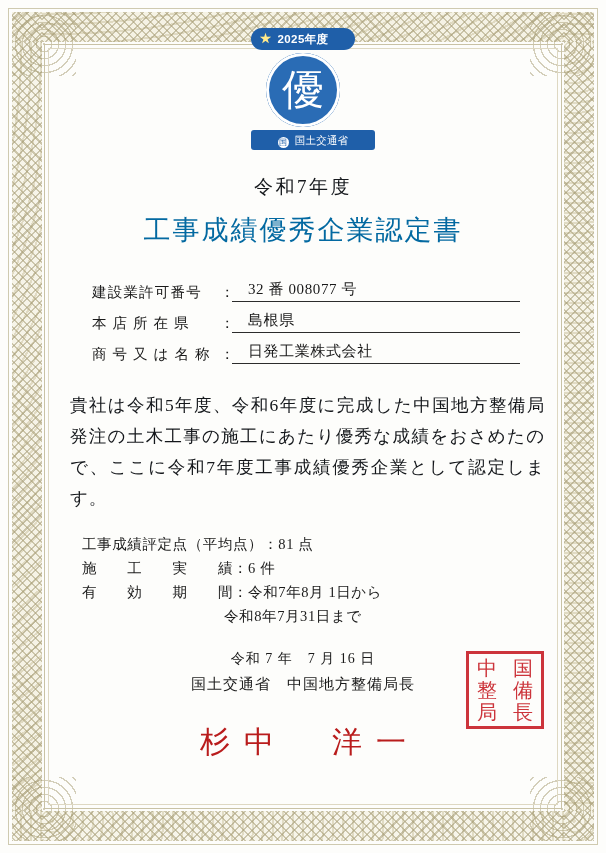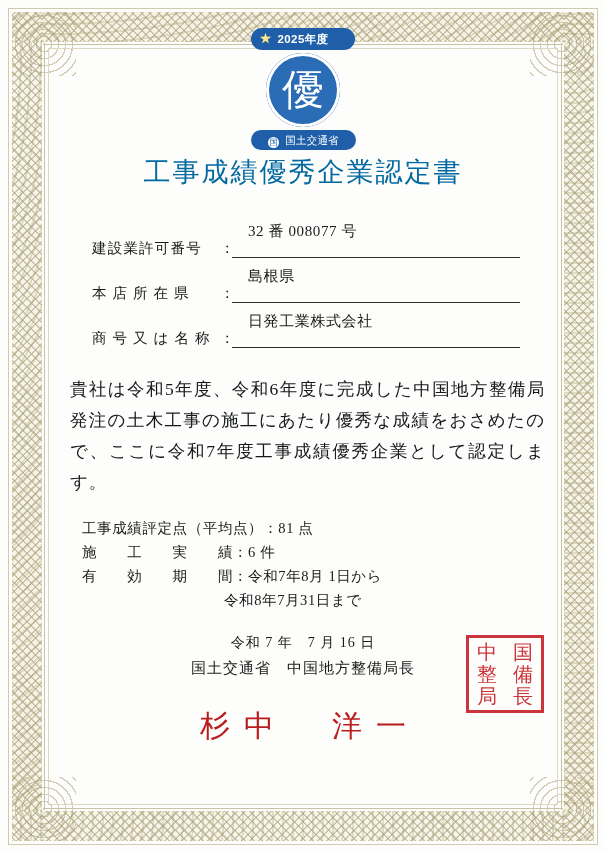--- a/index.html
+++ b/index.html
@@ -142,25 +142,25 @@
     margin: 3px auto 0;
     border-radius: 50%;
     background: #2a6cb5;
     color: #ffffff;
     font-size: 42px;
     line-height: 74px;
     font-family: "DejaVu Serif", serif;
     box-shadow: inset 0 0 0 3px #ffffff, inset 0 0 0 4.5px #2a6cb5;
   }
   .badge-ministry {
-    width: 105px;
+    width: 124px;
     height: 20px;
     line-height: 20px;
     margin: 3px auto 0;
-    border-radius: 10px;
+    border-radius: 3px;
     background: #1f5fa9;
     color: #ffffff;
     font-family: "Liberation Sans", sans-serif;
     font-size: 10.5px;
     letter-spacing: 0.2px;
     box-sizing: border-box;
     position: relative;
   }
   .badge-ministry .mlogo {
     display: inline-block;
@@ -213,21 +213,21 @@
   .field-colon {
     width: 12px;
     font-size: 14.5px;
     text-align: center;
   }
   .field-value {
     flex: 1;
     font-size: 15px;
     letter-spacing: 0.6px;
     border-bottom: 1px solid #2c2c2c;
-    padding: 0 4px 16px 16px;
+    padding: 0 4px 2px 16px;
     min-height: 19px;
     max-width: 268px;
   }
 
   
   .body-text {
     margin: 26px 5px 0 14px;
     font-size: 17.5px;
     line-height: 31px;
     letter-spacing: 0.8px;
@@ -316,20 +316,21 @@
         <span class="star">★</span>
         <span>2025年度</span>
       </div>
       <div class="badge-circle">優</div>
       <div class="badge-ministry">
         <span class="mlogo">国</span>
         <span>国土交通省</span>
       </div>
     </div>
 
+    <div class="era-line">令和7年度</div>
     <div class="main-title">工事成績優秀企業認定書</div>
 
     <div class="fields">
       <div class="field-row">
         <div class="field-label">建設業許可番号</div>
         <div class="field-colon">：</div>
         <div class="field-value">32 番 008077 号</div>
       </div>
       <div class="field-row">
         <div class="field-label">本 店 所 在 県</div>

